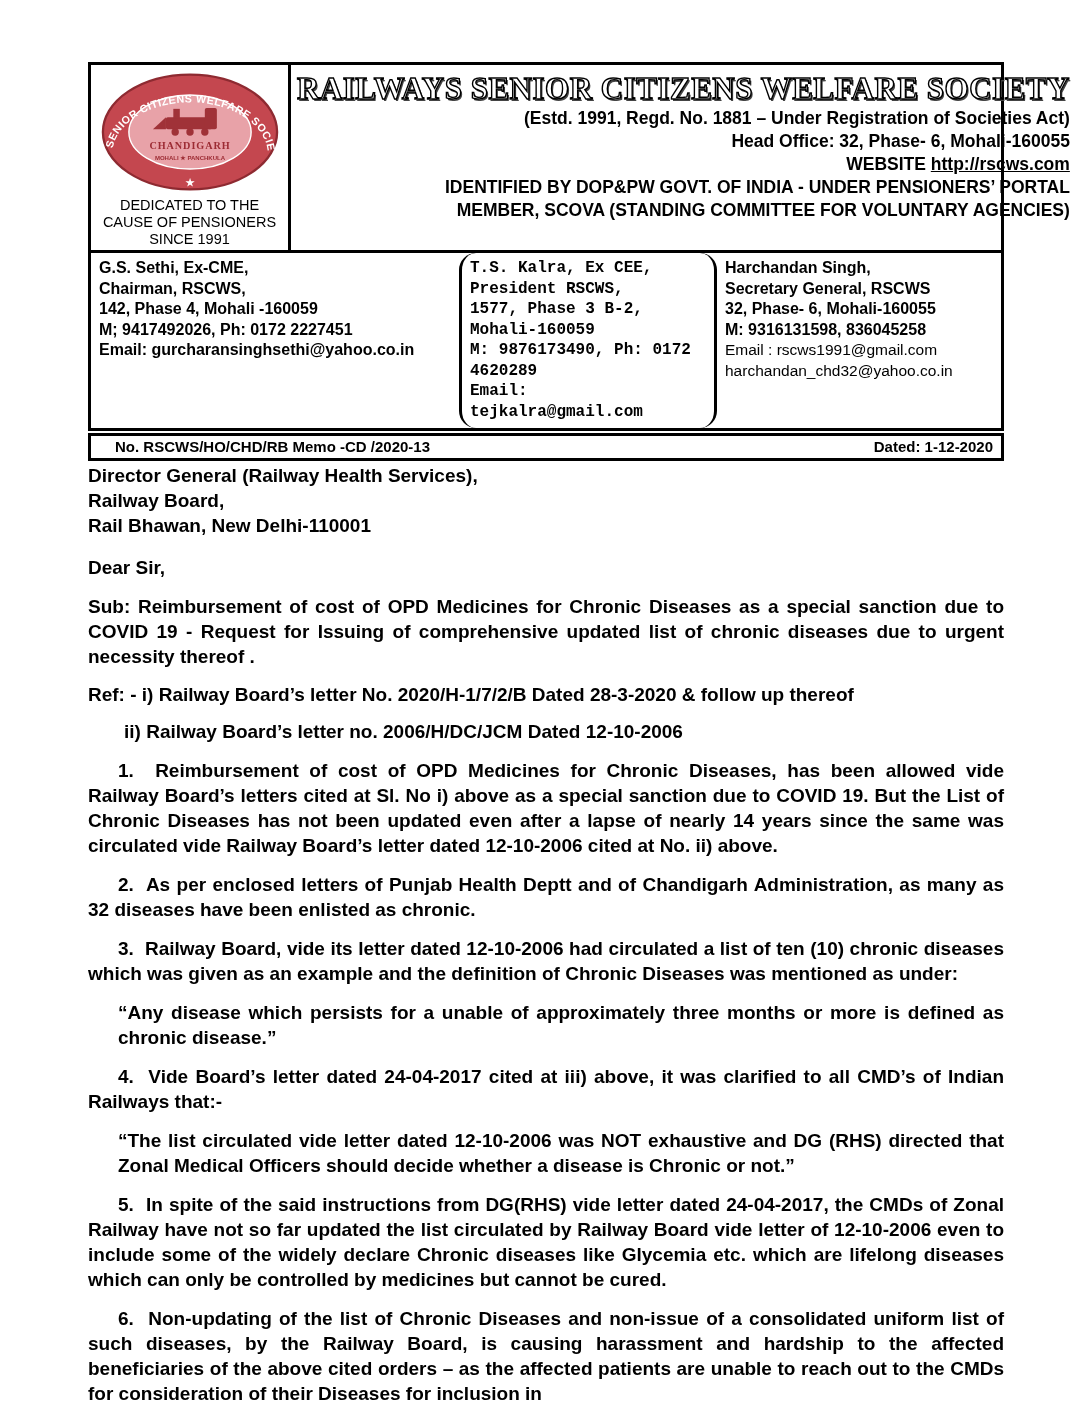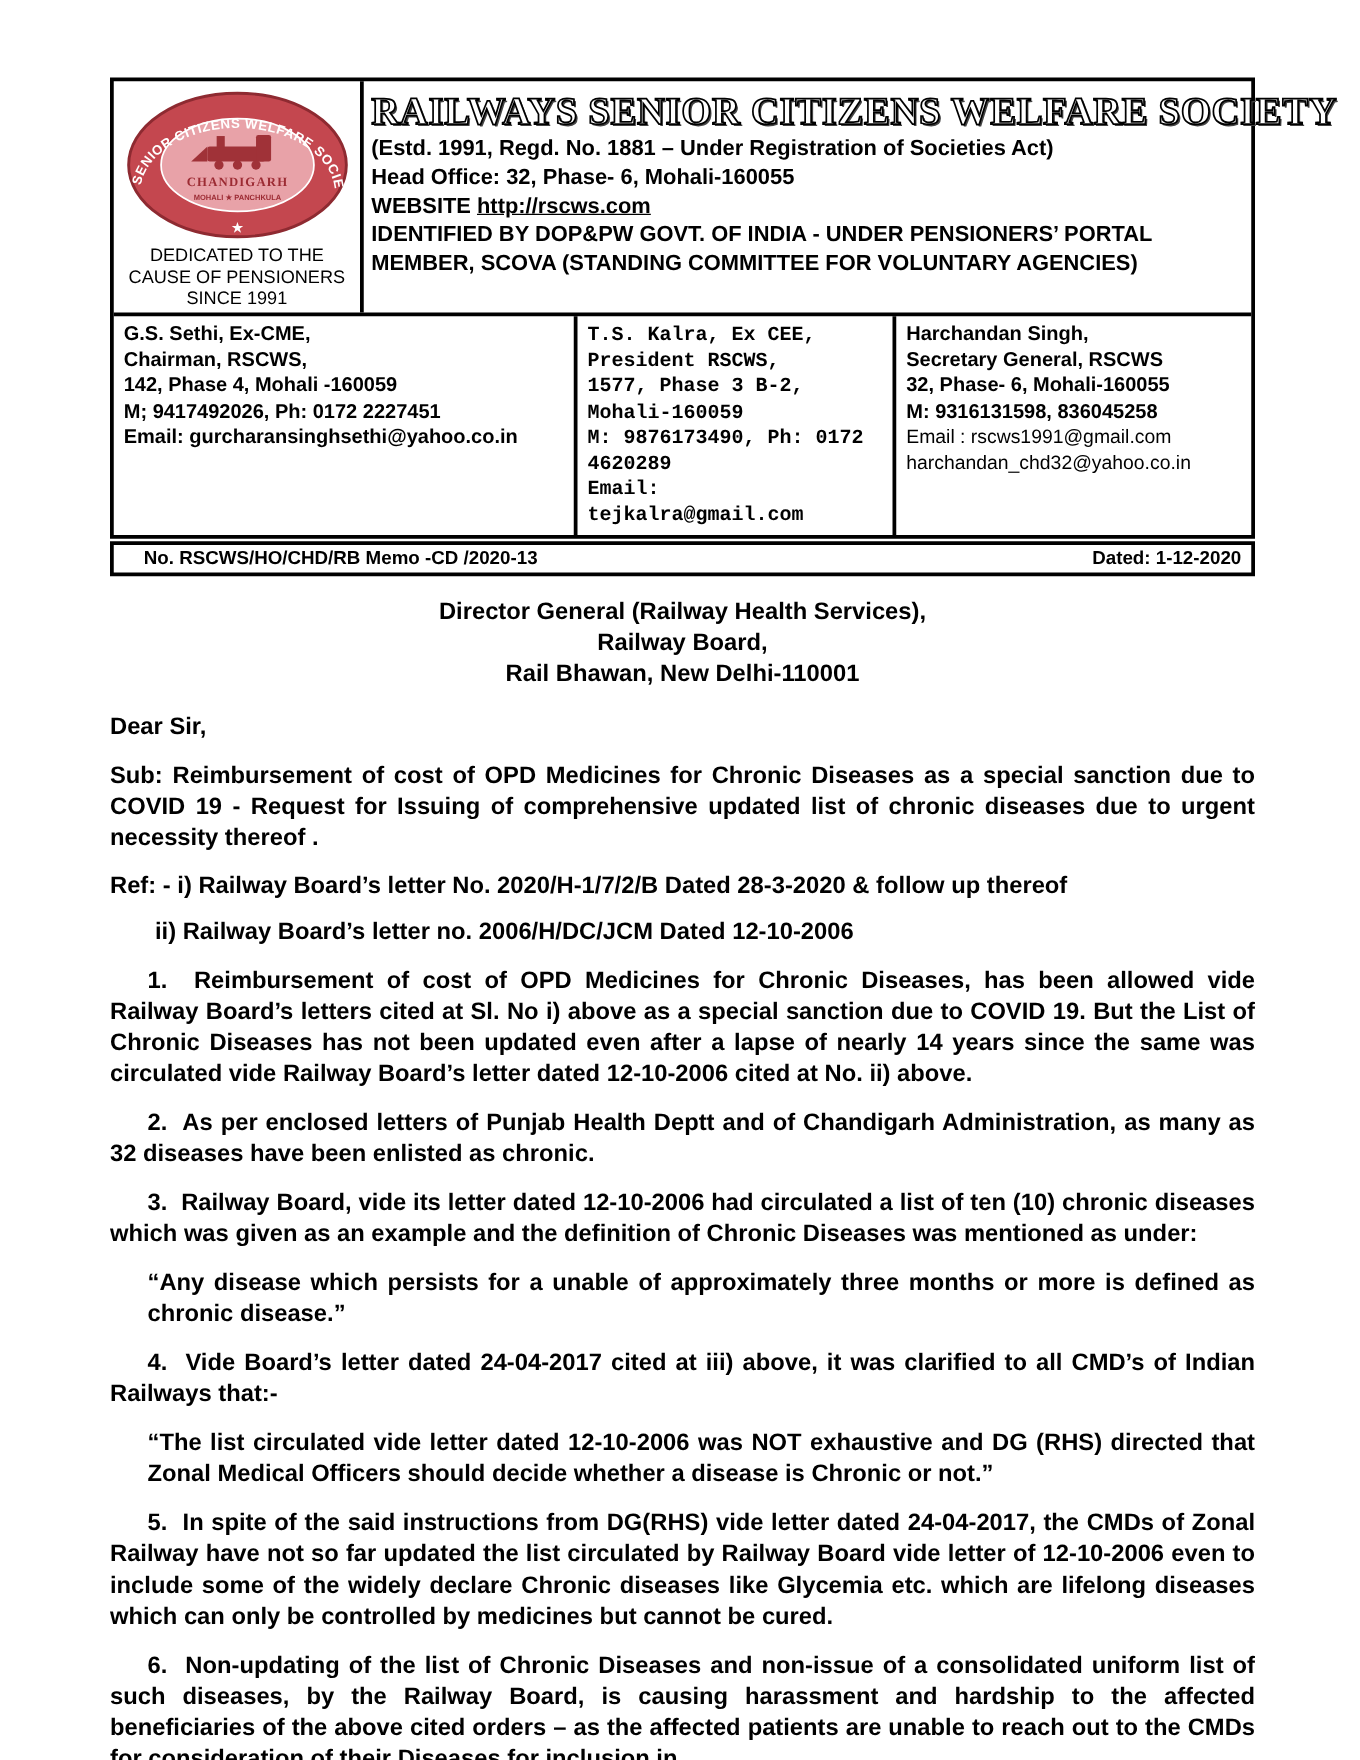--- a/index.html
+++ b/index.html
@@ -6,41 +6,41 @@
   .page{
     position:relative;width:1088px;height:1408px;margin:0 auto;overflow:hidden;
     font-family:"Liberation Sans",sans-serif;color:#000;background:#fff;
   }
   
   .hdr{margin:62px 84px 0 88px;border:3px solid #000;}
   .hdr-row1{display:grid;grid-template-columns:200px 1fr;border-bottom:3px solid #000;}
   .logo-cell{border-right:3px solid #000;padding:4px 4px 2px 4px;text-align:center;}
   .seal{display:block;margin:0 auto;}
   .tagline{font-size:14.5px;font-weight:normal;line-height:17px;margin-top:2px;}
-  .title-cell{padding:4px 6px 2px 6px;text-align:left;}
+  .title-cell{padding:4px 6px 2px 6px;text-align:right;}
   .t-title{
     font-family:"Liberation Serif",serif;font-weight:bold;font-size:31px;
     white-space:nowrap;letter-spacing:.5px;color:#fff;
     -webkit-text-stroke:1.4px #000;text-shadow:1.5px 1.5px 0 #444;
     margin-top:2px;
   }
   .t-sub{font-size:17.5px;font-weight:bold;line-height:23px;}
   .site{color:#000;text-decoration:underline;}
   
   .hdr-row2{display:grid;grid-template-columns:368px 258px 1fr;}
-  .c-cell{padding:5px 8px 6px 8px;font-size:16px;font-weight:bold;line-height:20.5px;}
+  .c-cell{padding:5px 8px 6px 8px;font-size:16px;font-weight:bold;line-height:20.5px;border-radius:17px;}
   .c-cell.mid{border-left:3px solid #000;border-right:3px solid #000;font-family:Liberation Mono, monospace;}
   .c-line.reg{font-weight:normal;font-size:15.5px;}
   
   .memo{margin:2px 84px 0 88px;border:3px solid #000;display:flex;
         justify-content:space-between;padding:2px 8px 3px 24px;
         font-size:15px;font-weight:bold;}
   
   .body{margin:0 84px 0 88px;font-weight:bold;font-size:19px;}
-  .addr{margin-top:16px;line-height:25px;text-align:center;}
+  .addr{margin-top:2px;line-height:25px;}
   .salut{margin-top:19px;}
   .subject{margin-top:15px;text-align:justify;line-height:25px;}
   .refs{margin-top:13px;line-height:25px;}
   .refs .r2{padding-left:36px;margin-top:12px;}
   .para{margin-top:14px;text-align:justify;line-height:25px;text-indent:30px;}
   .quote{margin-top:14px;text-align:justify;line-height:25px;margin-left:30px;}
 </style>
 </head>
 <body>
 

